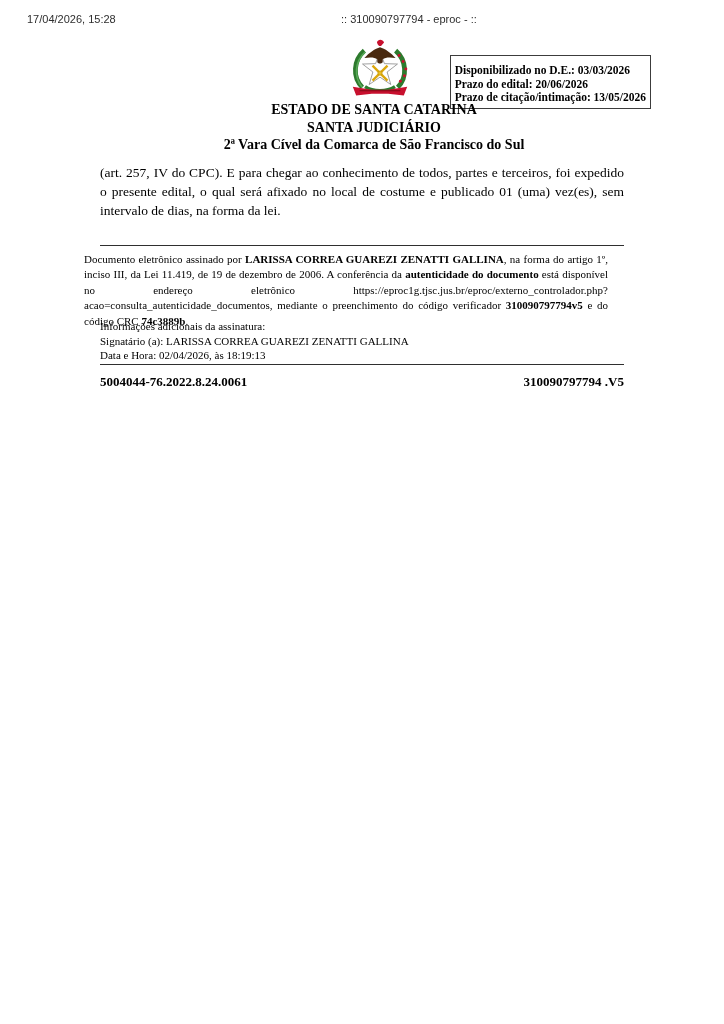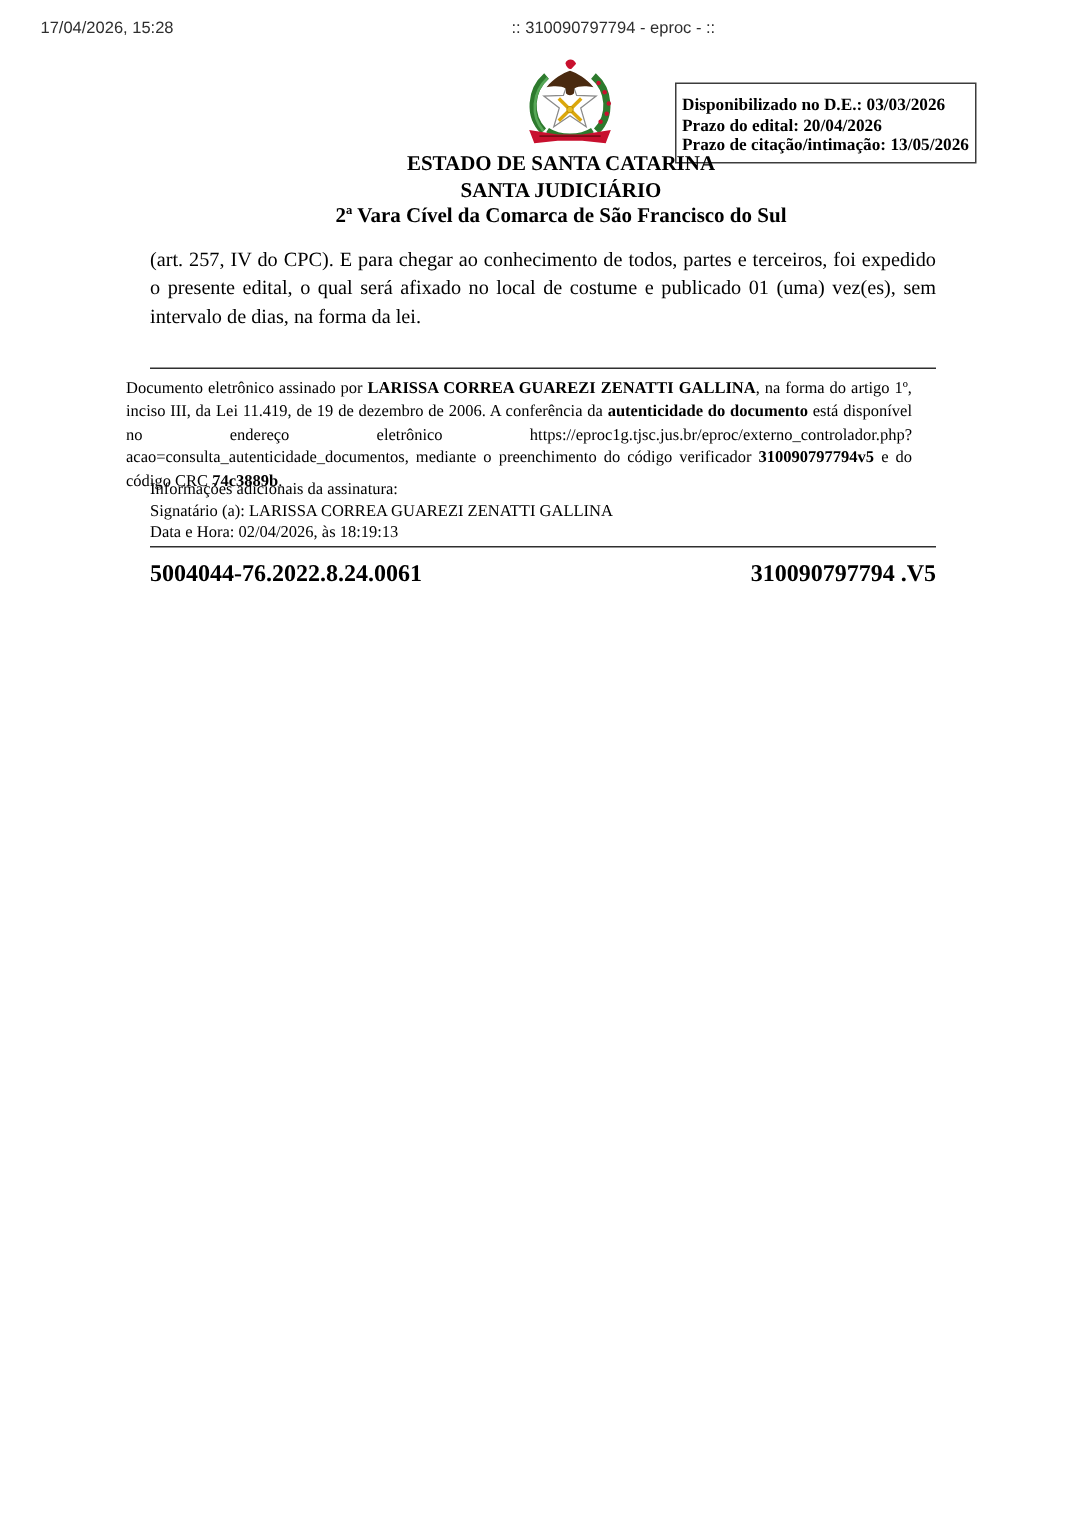--- a/index.html
+++ b/index.html
@@ -112,21 +112,21 @@
   }
 
   
   .reference-row {
     position: absolute;
     top: 374px; left: 100px;
     width: 524px;
     display: flex;
     justify-content: space-between;
     font-weight: bold;
-    font-size: 16px;
+    font-size: 13px;
   }
 </style>
 </head>
 <body>
 
 <div class="page">
 
   <div class="print-header">
     <span>17/04/2026, 15:28</span>
     <span class="print-title">:: 310090797794 - eproc - ::</span>
@@ -157,21 +157,21 @@
 
       <path d="M50,14 C43,16 34,22 27,30 C36,28.5 42,29 46,31.5 L46,36 C48,38.5 52,38.5 54,36 L54,31.5 C58,29 64,28.5 73,30 C66,22 57,16 50,14 Z" fill="#4a2a10"></path>
 
       <path d="M10,72 L38,76.5 L62,76.5 L90,72 L85,85 L62,82.5 L38,82.5 L15,85 Z" fill="#c8102e"></path>
       <path d="M20,78 L80,78" stroke="#7e0a16" stroke-width="1.6" fill="none"></path>
     </svg>
   </div>
 
   <div class="deadline-box">
     <div>Disponibilizado no D.E.: 03/03/2026</div>
-    <div>Prazo do edital: 20/04/2026</div>
+    <div>Prazo do edital: 20/06/2026</div>
     <div>Prazo de citação/intimação: 13/05/2026</div>
   </div>
 
   <div class="letterhead">
     <div>ESTADO DE SANTA CATARINA</div>
     <div>SANTA JUDICIÁRIO</div>
     <div>2ª Vara Cível da Comarca de São Francisco do Sul</div>
   </div>
 
   <div class="edict-paragraph">(art. 257, IV do CPC). E para chegar ao conhecimento de todos, partes e terceiros, foi expedido o presente edital, o qual será afixado no local de costume e publicado 01 (uma) vez(es), sem intervalo de dias, na forma da lei.</div>

